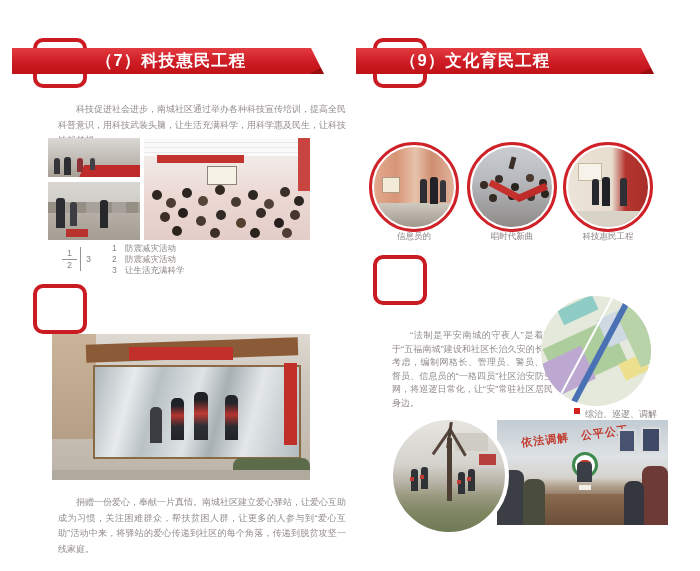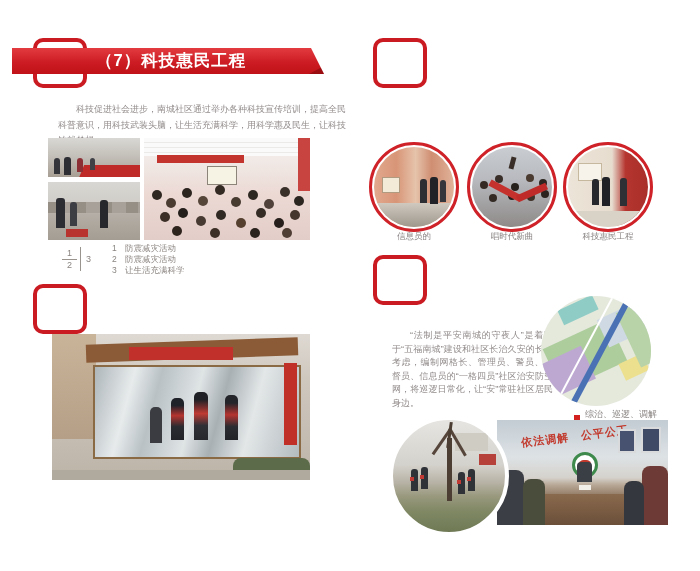--- a/index.html
+++ b/index.html
@@ -31,21 +31,21 @@
   
   .clist{position:absolute;font-size:8.5px;line-height:11.2px;color:#8a8480;}
   .clist .row{display:flex;}
   .clist .num{width:13px;}
   
   .circ{position:absolute;width:80px;height:80px;border:3px solid #cf2128;border-radius:50%;
         background:#ffffff;padding:2px;}
   .circ .inner{width:80px;height:80px;border-radius:50%;overflow:hidden;position:relative;}
   .circ-cap{position:absolute;width:90px;text-align:center;font-size:8.5px;color:#878280;}
   
-  .legend{position:absolute;display:flex;align-items:flex-end;font-size:9px;color:#8b8684;}
+  .legend{position:absolute;display:flex;align-items:flex-start;font-size:9px;color:#8b8684;}
   .legend .sq{width:6px;height:6px;background:#d2211f;margin-right:5px;}
   
   .heads{position:absolute;width:10px;height:10px;border-radius:50%;background:#2e2620;
     box-shadow:14px 8px 0 #4a3c31,30px -2px 0 #2b241f,46px 6px 0 #554639,63px -5px 0 #332a24,
     79px 7px 0 #473a2e,96px 0 0 #2e2822,112px 9px 0 #50423a,128px -3px 0 #39302a,142px 6px 0 #2c2620,
     8px 22px 0 #3b2f28,26px 18px 0 #241f1b,44px 26px 0 #463a33,64px 20px 0 #2f2823,84px 28px 0 #553f2f,
     104px 18px 0 #352c26,122px 28px 0 #261f1b,138px 20px 0 #44362c,20px 36px 0 #2e241e,
     58px 38px 0 #3c2f26,98px 38px 0 #2a221d,130px 38px 0 #4e3e33;}
   .heads.small{width:8px;height:8px;background:#352b24;
     box-shadow:15px -6px 0 #3a2e28,31px 2px 0 #27211d,46px -7px 0 #4a3a30,59px -2px 0 #2d2520,
@@ -138,22 +138,26 @@
          background:linear-gradient(180deg,#20222a 18%,#b5342f 42%,#2a2c31 68%,#22242a 100%);"></div>
     <div class="abs" style="left:55%;top:40%;width:14px;height:48px;border-radius:5px 5px 0 0;
          background:linear-gradient(180deg,#1f2126 16%,#c03a33 45%,#2e3036 70%,#26282e 100%);"></div>
     <div class="abs" style="left:67%;top:42%;width:13px;height:45px;border-radius:5px 5px 0 0;
          background:linear-gradient(180deg,#23252b 18%,#b5342f 44%,#2a2c31 70%,#202227 100%);"></div>
     <div class="abs" style="left:38%;top:50%;width:12px;height:36px;border-radius:5px 5px 0 0;background:#3a3c42;"></div>
     <div class="abs" style="right:0;bottom:0;width:30%;height:15%;background:#5c6b4a;border-radius:8px 8px 0 0;"></div>
     <div class="abs" style="left:0;right:0;bottom:0;height:7%;background:#b0a99d;"></div>
   </div>
 
+  <p class="body" style="left:46px;top:483px;width:288px;">捐赠一份爱心，奉献一片真情。南城社区建立爱心驿站，让爱心互助成为习惯，关注困难群众，帮扶贫困人群，让更多的人参与到“爱心互助”活动中来，将驿站的爱心传递到社区的每个角落，传递到脱贫攻坚一线家庭。</p>
 
   <div class="bracket" style="left:373px;top:38px;"></div>
+  <div class="banner" style="left:356px;top:48px;width:298px;">
+    <span class="banner-text" style="padding-left:44px;">（9）文化育民工程</span>
+  </div>
 
 
   <div class="circ" style="left:369px;top:142px;">
     <div class="inner" style="background:linear-gradient(90deg,#e2a98e 0%,#d89577 28%,#e6c3ab 52%,#cf8e72 72%,#e0b39a 100%);">
       <div class="abs" style="left:0;right:0;bottom:0;height:30%;background:linear-gradient(180deg,#cfc9c0,#9e978c);"></div>
       <div class="abs" style="left:8px;top:30px;width:16px;height:14px;background:#f3ead8;border:1px solid #b09a80;"></div>
       <div class="fig" style="left:46px;top:32px;width:7px;height:24px;background:#2c2e33;"></div>
       <div class="fig" style="left:56px;top:30px;width:8px;height:27px;background:#202227;"></div>
       <div class="fig" style="left:66px;top:33px;width:6px;height:22px;background:#34363c;"></div>
     </div>

